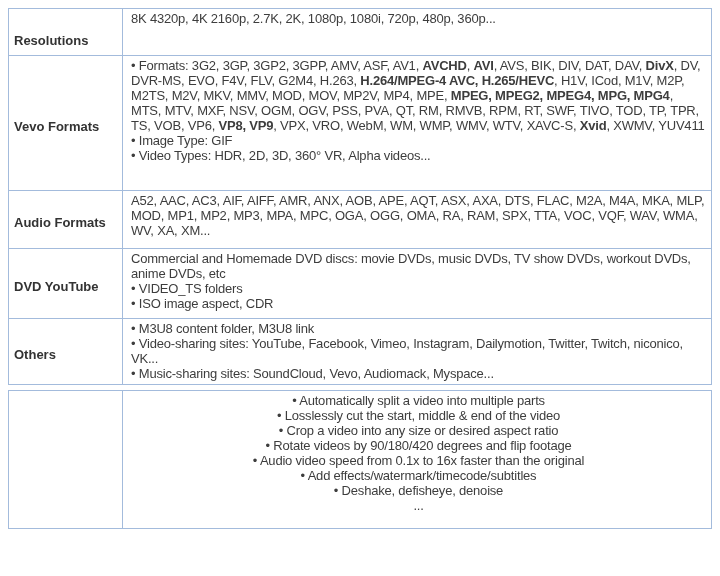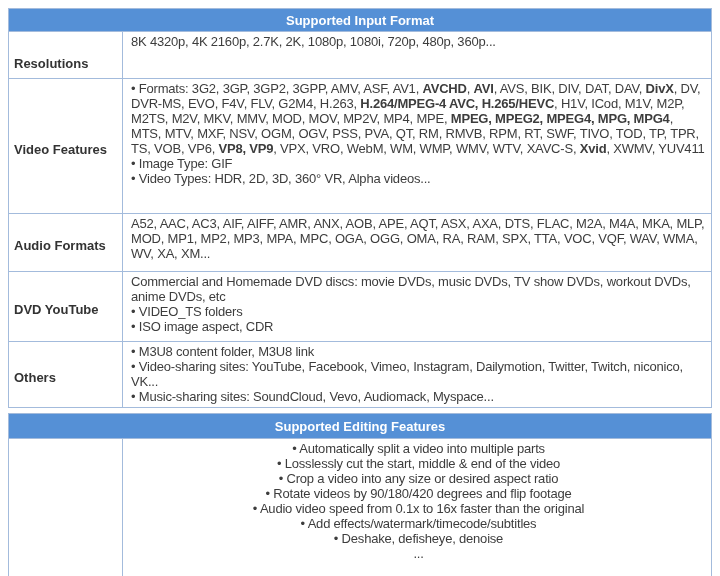--- a/index.html
+++ b/index.html
@@ -55,31 +55,28 @@
 <body>
 
 <div class="page">
 
   <table class="tbl tbl1">
     <colgroup>
         <col class="c-label">
         <col>
       </colgroup>
     <tbody>
-        <tr>
-      <th class="hdr" colspan="2">Supported Input Format</th>
-    </tr>
     <tr class="r-res">
       <td class="lbl bottom">Resolutions</td>
       <td class="cnt">
         <div class="line"><span>8K 4320p, 4K 2160p, 2.7K, 2K, 1080p, 1080i, 720p, 480p, 360p...</span></div>
       </td>
     </tr>
     <tr class="r-vid">
-      <td class="lbl">Video Features</td>
+      <td class="lbl">Vevo Formats</td>
       <td class="cnt">
         <div class="line"><span>• Formats: 3G2, 3GP, 3GP2, 3GPP, AMV, ASF, AV1, </span><span style="font-weight: bold;">AVCHD</span><span>, </span><span style="font-weight: bold;">AVI</span><span>, AVS, BIK, DIV, DAT, DAV, </span><span style="font-weight: bold;">DivX</span><span>, DV, DVR-MS, EVO, F4V, FLV, G2M4, H.263, </span><span style="font-weight: bold;">H.264/MPEG-4 AVC, H.265/HEVC</span><span>, H1V, ICod, M1V, M2P, M2TS, M2V, MKV, MMV, MOD, MOV, MP2V, MP4, MPE, </span><span style="font-weight: bold;">MPEG, MPEG2, MPEG4, MPG, MPG4</span><span>, MTS, MTV, MXF, NSV, OGM, OGV, PSS, PVA, QT, RM, RMVB, RPM, RT, SWF, TIVO, TOD, TP, TPR, TS, VOB, VP6, </span><span style="font-weight: bold;">VP8, VP9</span><span>, VPX, VRO, WebM, WM, WMP, WMV, WTV, XAVC-S, </span><span style="font-weight: bold;">Xvid</span><span>, XWMV, YUV411</span></div>
         <div class="line"><span>• Image Type: GIF</span></div>
         <div class="line"><span>• Video Types: HDR, 2D, 3D, 360° VR, Alpha videos...</span></div>
       </td>
     </tr>
     <tr class="r-aud">
       <td class="lbl">Audio Formats</td>
       <td class="cnt">
         <div class="line"><span>A52, AAC, AC3, AIF, AIFF, AMR, ANX, AOB, APE, AQT, ASX, AXA, DTS, FLAC, M2A, M4A, MKA, MLP, MOD, MP1, MP2, MP3, MPA, MPC, OGA, OGG, OMA, RA, RAM, SPX, TTA, VOC, VQF, WAV, WMA, WV, XA, XM...</span></div>
@@ -103,23 +100,20 @@
     </tr>
   </tbody>
     </table>
 
   <table class="tbl tbl2">
     <colgroup>
         <col class="c-label">
         <col>
       </colgroup>
     <tbody>
-        <tr>
-      <th class="hdr" colspan="2">Supported Editing Features</th>
-    </tr>
     <tr class="r-feat">
       <td class="lbl"></td>
       <td class="cnt">
         <div class="line"><span>• Automatically split a video into multiple parts</span></div>
         <div class="line"><span>• Losslessly cut the start, middle &amp; end of the video</span></div>
         <div class="line"><span>• Crop a video into any size or desired aspect ratio</span></div>
         <div class="line"><span>• Rotate videos by 90/180/420 degrees and flip footage</span></div>
         <div class="line"><span>• Audio video speed from 0.1x to 16x faster than the original</span></div>
         <div class="line"><span>• Add effects/watermark/timecode/subtitles</span></div>
         <div class="line"><span>• Deshake, defisheye, denoise</span></div>

